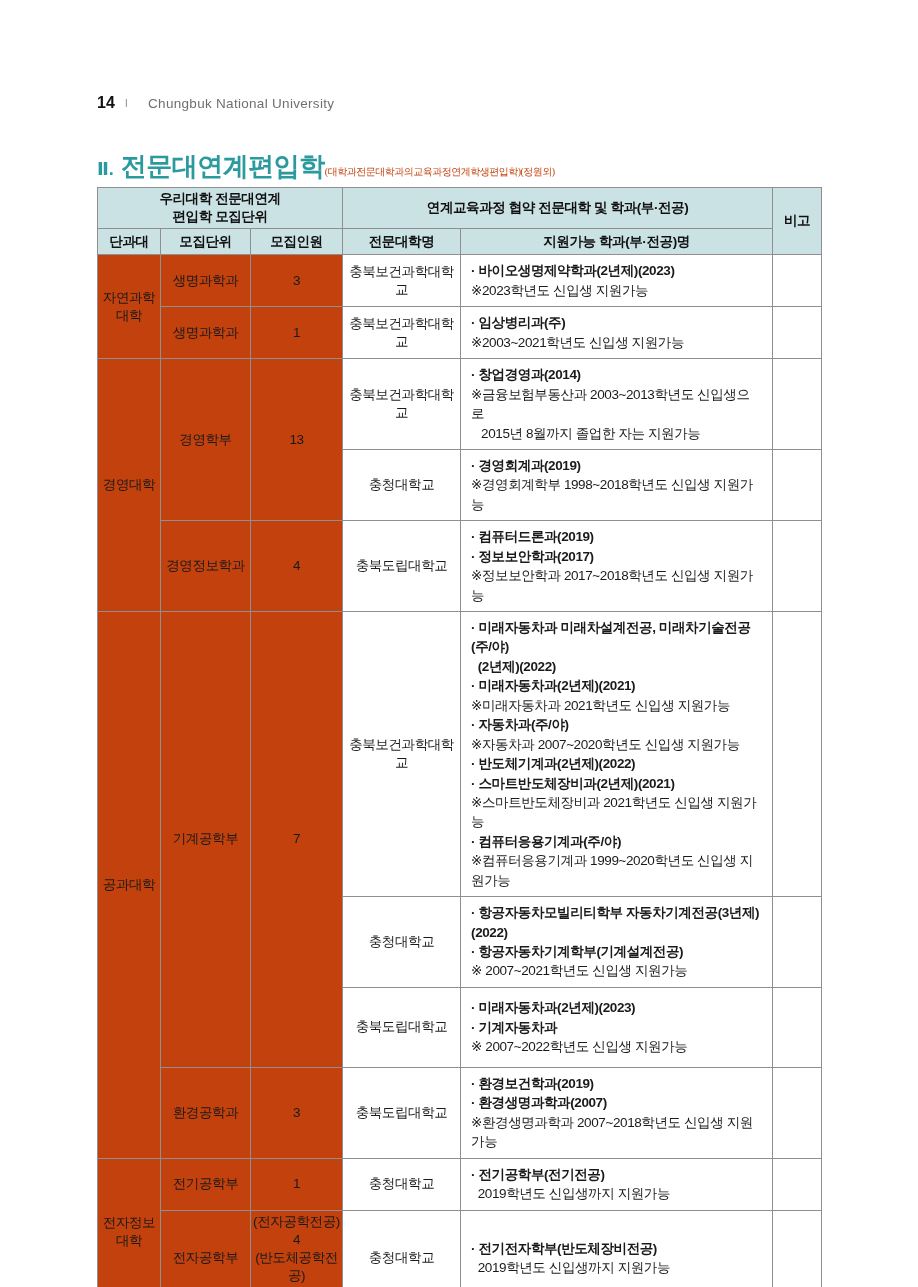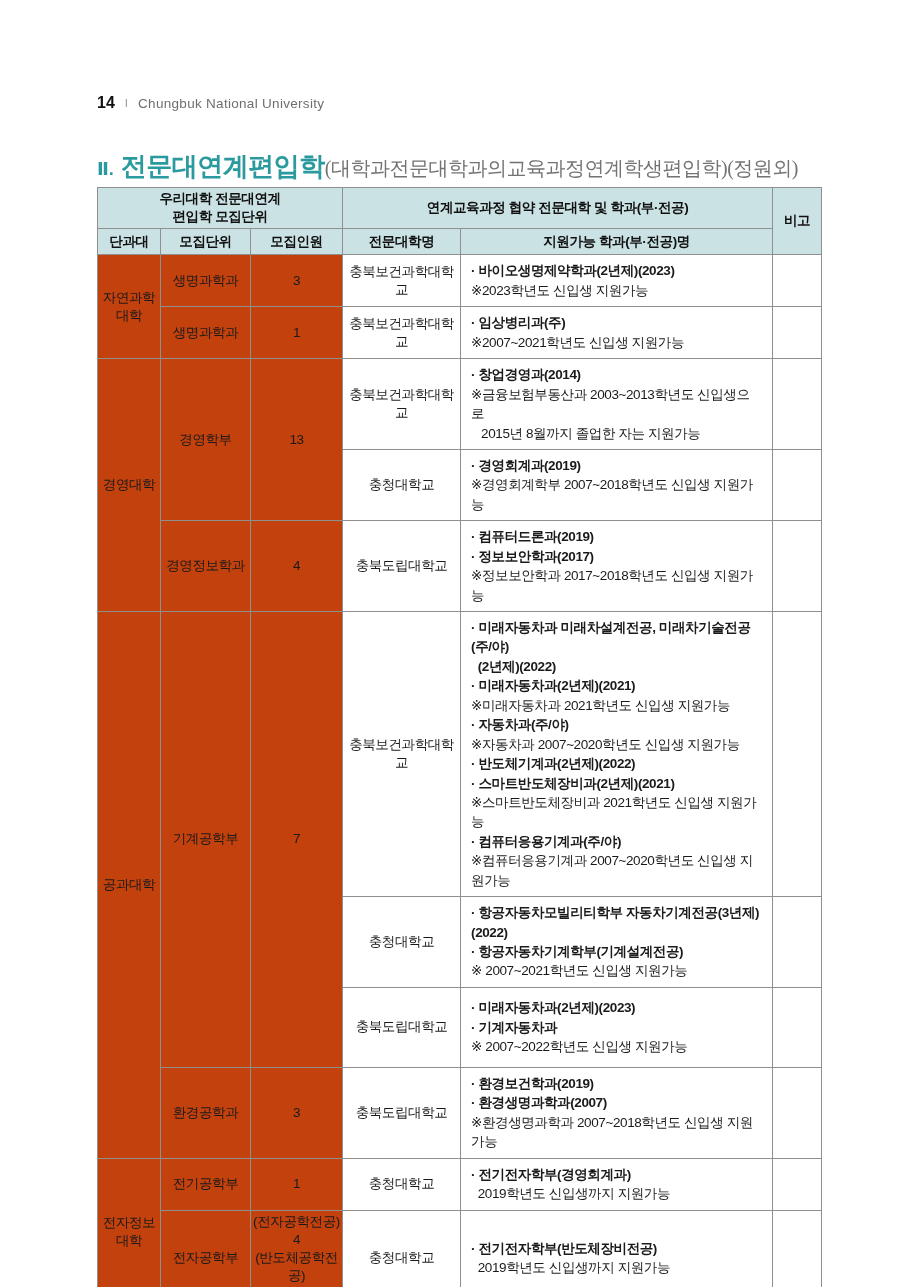--- a/index.html
+++ b/index.html
@@ -18,21 +18,21 @@
   .running-head {
     position: absolute;
     left: 97px;
     top: 94px;
     display: flex;
     align-items: center;
     gap: 10px;
   }
   .running-head .pagenum { font-size: 16px; font-weight: bold; color: #111; }
   .running-head .sep { font-size: 11px; color: #9a9a9a; }
-  .running-head .inst { font-size: 13.5px; color: #6f6f6f; letter-spacing: 0.3px; }
+  .running-head .inst { font-size: 13.5px; color: #6f6f6f; letter-spacing: 0.3px; margin-left: 10px; }
 
   
   .section-title {
     position: absolute;
     left: 97px;
     top: 149px;
     white-space: nowrap;
   }
   .section-title .num {
     color: #2a9a9e;
@@ -40,22 +40,22 @@
     font-size: 18px;
     margin-right: 7px;
   }
   .section-title .main {
     color: #2a9a9e;
     font-weight: bold;
     font-size: 26px;
     letter-spacing: -0.5px;
   }
   .section-title .sub {
-    color: #737373;
-    font-size: 20px;
+    color: #c2410c;
+    font-size: 10px;
     font-family: "Liberation Serif", "DejaVu Serif", serif;
     letter-spacing: -0.5px;
   }
 
   
   table.adm {
     position: absolute;
     left: 97px;
     top: 187px;
     width: 724px;
@@ -148,41 +148,41 @@
             <div class="ln">※2023학년도 신입생 지원가능</div>
           </td>
         <td class="remark"></td>
       </tr>
       <tr style="height:50px">
         <td class="shade center">생명과학과</td>
         <td class="shade center">1</td>
         <td class="center">충북보건과학대학교</td>
         <td class="detail">
             <div class="ln b">· 임상병리과(주)</div>
-            <div class="ln">※2007~2021학년도 신입생 지원가능</div>
+            <div class="ln">※2003~2021학년도 신입생 지원가능</div>
           </td>
         <td class="remark"></td>
       </tr>
       <tr style="height:77px">
         <td rowspan="3" class="shade center">경영대학</td>
         <td rowspan="2" class="shade center">경영학부</td>
         <td rowspan="2" class="shade center">13</td>
         <td class="center">충북보건과학대학교</td>
         <td class="detail">
             <div class="ln b">· 창업경영과(2014)</div>
             <div class="ln">※금융보험부동산과 2003~2013학년도 신입생으로</div>
             <div class="ln">   2015년 8월까지 졸업한 자는 지원가능</div>
           </td>
         <td class="remark"></td>
       </tr>
       <tr style="height:51px">
         <td class="center">충청대학교</td>
         <td class="detail">
             <div class="ln b">· 경영회계과(2019)</div>
-            <div class="ln">※경영회계학부 2007~2018학년도 신입생 지원가능</div>
+            <div class="ln">※경영회계학부 1998~2018학년도 신입생 지원가능</div>
           </td>
         <td class="remark"></td>
       </tr>
       <tr style="height:71px">
         <td class="shade center">경영정보학과</td>
         <td class="shade center">4</td>
         <td class="center">충북도립대학교</td>
         <td class="detail">
             <div class="ln b">· 컴퓨터드론과(2019)</div>
             <div class="ln b">· 정보보안학과(2017)</div>
@@ -199,21 +199,21 @@
             <div class="ln b">· 미래자동차과 미래차설계전공, 미래차기술전공(주/야)</div>
             <div class="ln b">  (2년제)(2022)</div>
             <div class="ln b">· 미래자동차과(2년제)(2021)</div>
             <div class="ln">※미래자동차과 2021학년도 신입생 지원가능</div>
             <div class="ln b">· 자동차과(주/야)</div>
             <div class="ln">※자동차과 2007~2020학년도 신입생 지원가능</div>
             <div class="ln b">· 반도체기계과(2년제)(2022)</div>
             <div class="ln b">· 스마트반도체장비과(2년제)(2021)</div>
             <div class="ln">※스마트반도체장비과 2021학년도 신입생 지원가능</div>
             <div class="ln b">· 컴퓨터응용기계과(주/야)</div>
-            <div class="ln">※컴퓨터응용기계과 2007~2020학년도 신입생 지원가능</div>
+            <div class="ln">※컴퓨터응용기계과 1999~2020학년도 신입생 지원가능</div>
           </td>
         <td class="remark"></td>
       </tr>
       <tr style="height:77px">
         <td class="center">충청대학교</td>
         <td class="detail">
             <div class="ln b">· 항공자동차모빌리티학부 자동차기계전공(3년제)(2022)</div>
             <div class="ln b">· 항공자동차기계학부(기계설계전공)</div>
             <div class="ln">※ 2007~2021학년도 신입생 지원가능</div>
           </td>
@@ -239,21 +239,21 @@
           </td>
         <td class="remark"></td>
       </tr>
       <tr style="height:51px">
         <td rowspan="2" class="shade center prewrap">전자정보
 대학</td>
         <td class="shade center">전기공학부</td>
         <td class="shade center">1</td>
         <td class="center">충청대학교</td>
         <td class="detail">
-            <div class="ln b">· 전기전자학부(경영회계과)</div>
+            <div class="ln b">· 전기공학부(전기전공)</div>
             <div class="ln">  2019학년도 신입생까지 지원가능</div>
           </td>
         <td class="remark"></td>
       </tr>
       <tr style="height:97px">
         <td class="shade center prewrap">전자공학부</td>
         <td class="shade center prewrap">(전자공학전공)
 4
 (반도체공학전공)
 4</td>

